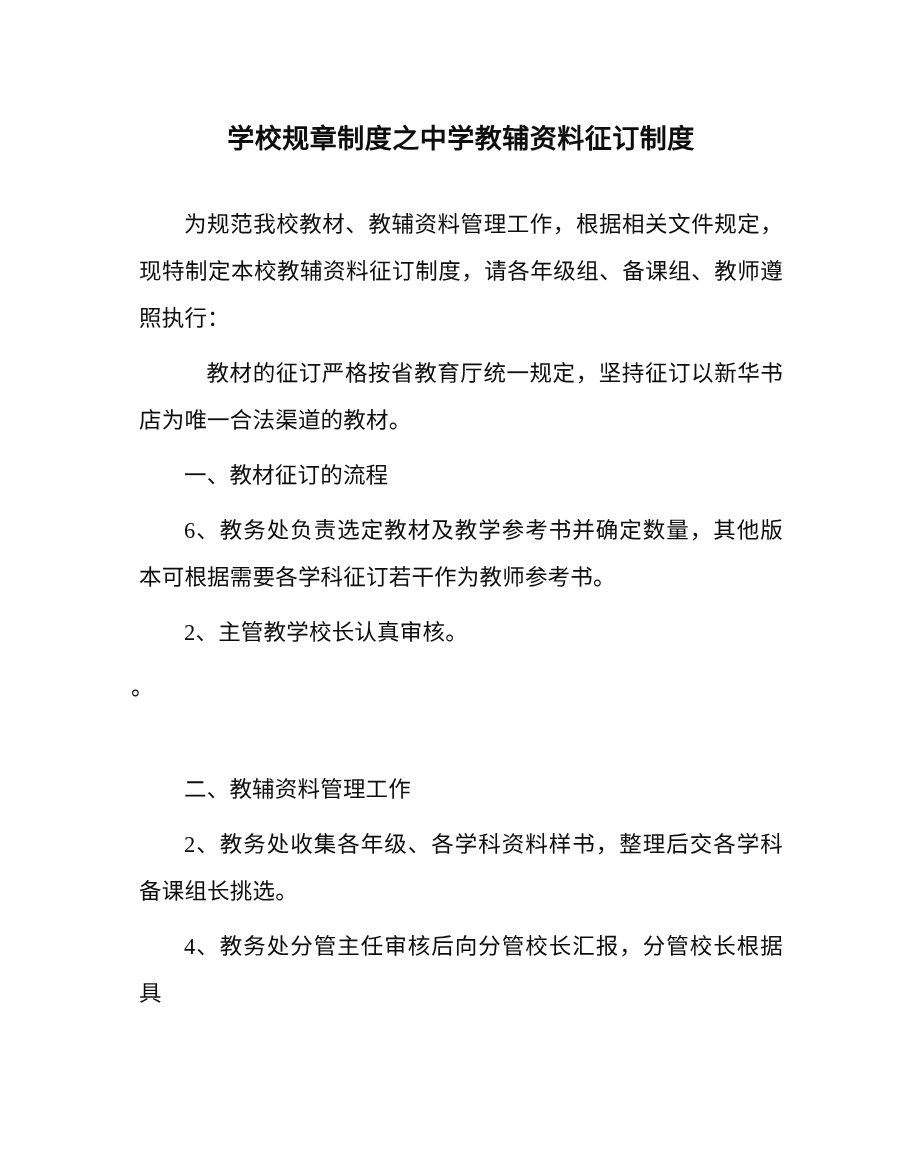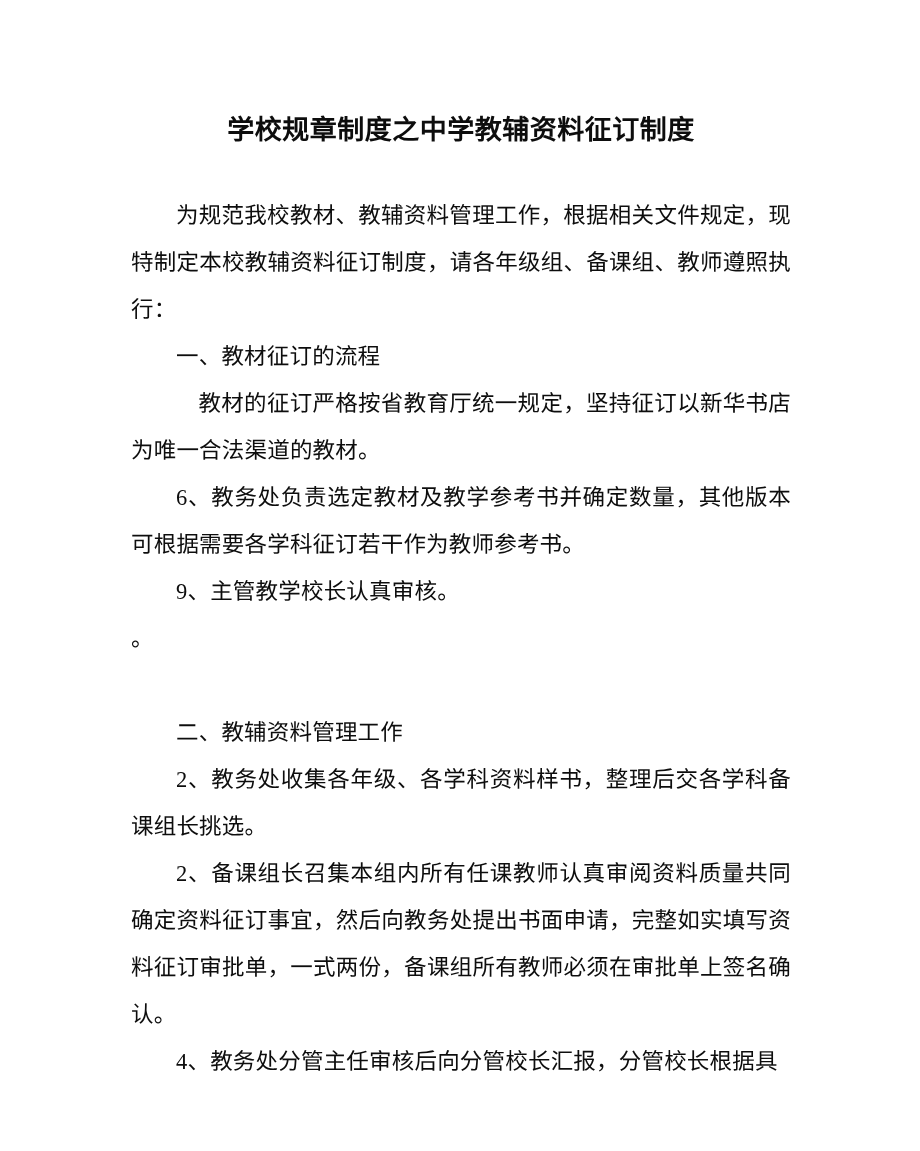--- a/index.html
+++ b/index.html
@@ -17,21 +17,21 @@
     margin: 0 auto;
     overflow: hidden;
     font-family: "Liberation Serif", "DejaVu Serif", serif;
     color: #0d0d0d;
     box-sizing: border-box;
   }
 
   .content {
     position: absolute;
     left: 131px;
-    top: 0;
+    top: 9px;
     width: 660px;
   }
 
   .doc-title {
     font-size: 27px;
     font-weight: bold;
     text-align: center;
     letter-spacing: 0.5px;
     margin: 0;
     padding-top: 112px;
@@ -39,21 +39,21 @@
     white-space: nowrap;
   }
 
   .body-block {
     margin-top: 44px;
   }
 
   .para {
     font-size: 22.5px;
     line-height: 47px;
-    margin: 0;
+    margin: 8px;
     text-align: justify;
     text-justify: inter-character;
     letter-spacing: 0.2px;
     word-break: break-all;
   }
 
   .indent-2 { text-indent: 2em; }
   .indent-3 { text-indent: 3em; }
 
   .para + .para { margin-top: 0; }
@@ -75,36 +75,35 @@
 
 <div class="page">
   <div class="content">
 
     <h1 class="doc-title">学校规章制度之中学教辅资料征订制度</h1>
 
     <div class="body-block">
 
       <p class="para indent-2">为规范我校教材、教辅资料管理工作，根据相关文件规定，现特制定本校教辅资料征订制度，请各年级组、备课组、教师遵照执行：</p>
 
+      <p class="para indent-3">教材的征订严格按省教育厅统一规定，坚持征订以新华书店为唯一合法渠道的教材。</p>
+
       <p class="para indent-2">一、教材征订的流程</p>
-
-      <p class="para indent-3">教材的征订严格按省教育厅统一规定，坚持征订以新华书店为唯一合法渠道的教材。</p>
 
       <p class="para indent-2">6、教务处负责选定教材及教学参考书并确定数量，其他版本可根据需要各学科征订若干作为教师参考书。</p>
 
-      <p class="para indent-2">9、主管教学校长认真审核。</p>
+      <p class="para indent-2">2、主管教学校长认真审核。</p>
 
 
       <p class="orphan-period">。</p>
 
       <div class="gap-line"></div>
 
       <p class="para indent-2">二、教辅资料管理工作</p>
 
       <p class="para indent-2">2、教务处收集各年级、各学科资料样书，整理后交各学科备课组长挑选。</p>
 
-      <p class="para indent-2">2、备课组长召集本组内所有任课教师认真审阅资料质量共同确定资料征订事宜，然后向教务处提出书面申请，完整如实填写资料征订审批单，一式两份，备课组所有教师必须在审批单上签名确认。</p>
 
       <p class="para indent-2">4、教务处分管主任审核后向分管校长汇报，分管校长根据具</p>
 
     </div>
   </div>
 </div>
 
 </body></html>

